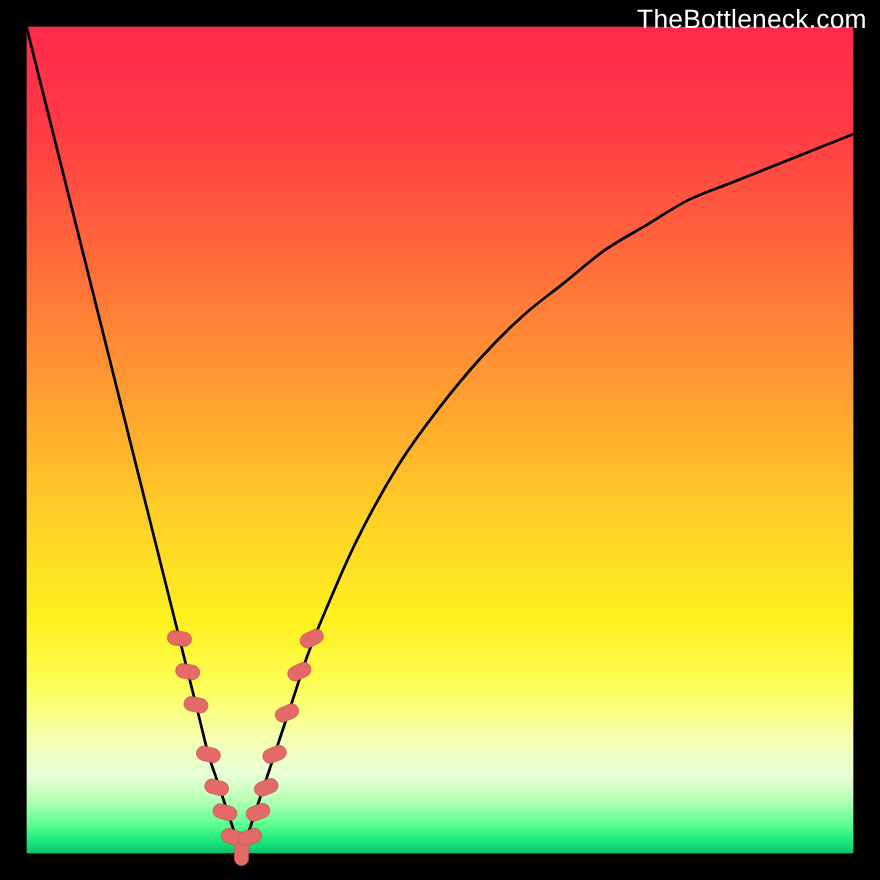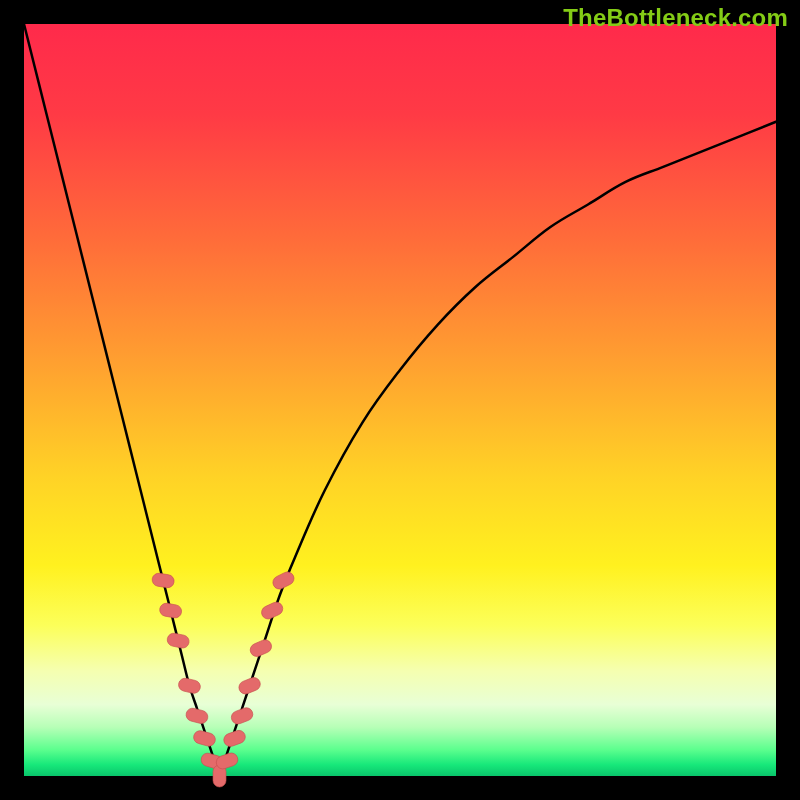--- a/index.html
+++ b/index.html
@@ -29,23 +29,23 @@
     position: absolute;
     left: 0;
     top: 0;
     width: 100%;
     height: 100%;
   }
   .watermark {
     position: absolute;
     top: 4px;
     right: 12px;
-    color: #84cc16;
+    color: #ffffff;
     font-size: 24px;
-    font-weight: 700;
+    font-weight: 400;
     letter-spacing: 0.2px;
     user-select: none;
   }
   svg.curve {
     position: absolute;
     left: 0;
     top: 0;
     width: 100%;
     height: 100%;
     overflow: visible;

